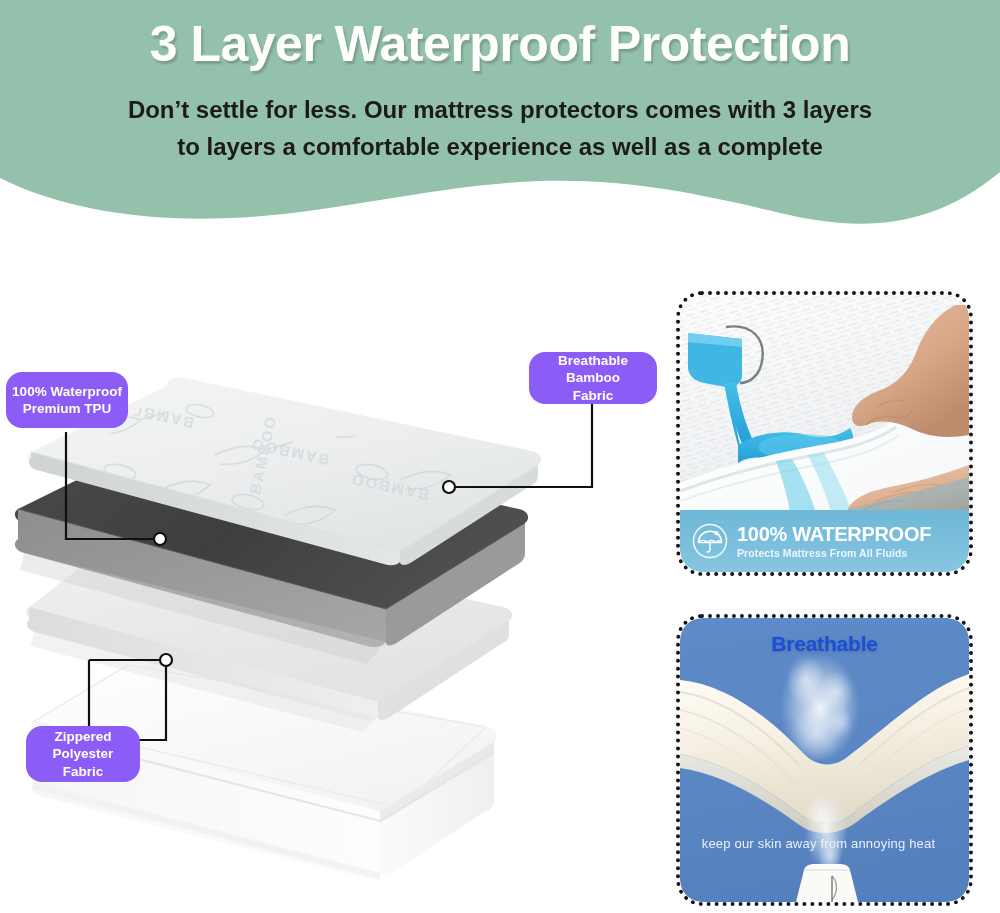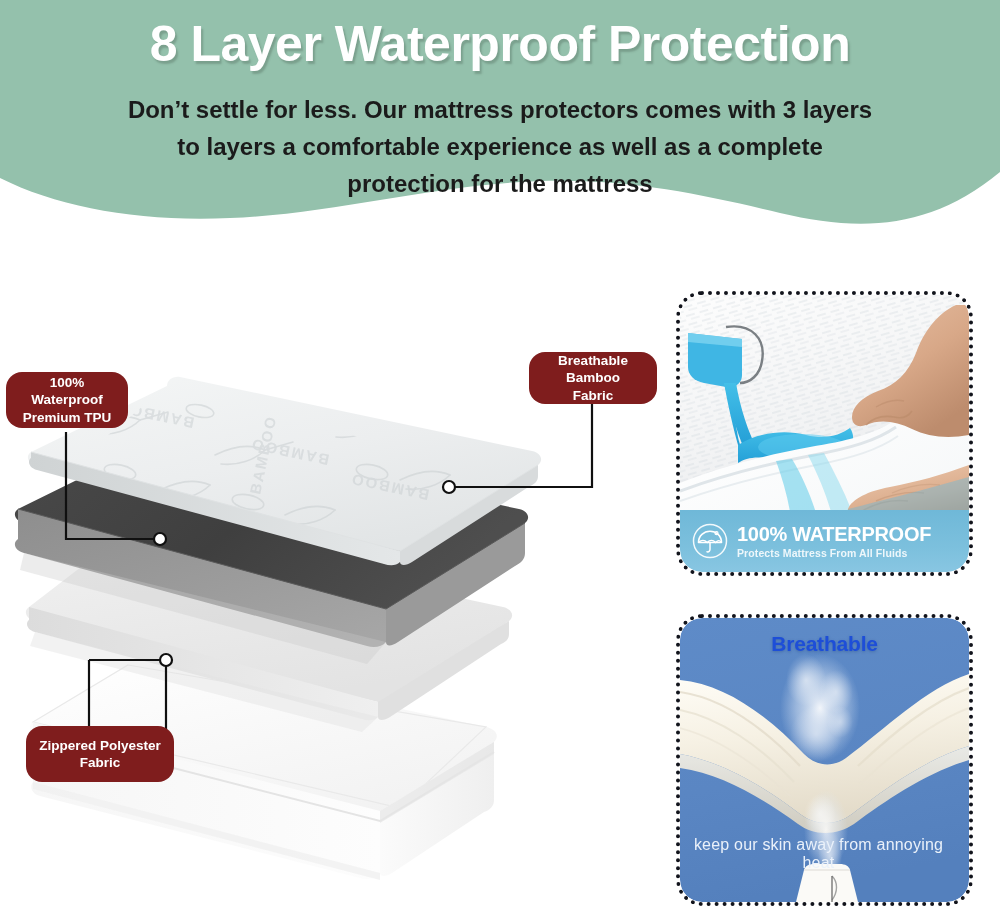--- a/index.html
+++ b/index.html
@@ -37,35 +37,35 @@
 
   
   #diagram {
     position:absolute; left:0px; top:240px; width:670px; height:673px;
   }
   #diagram svg { display:block; }
 
   
   .callout {
     position:absolute;
-    background:#7f1d1d;
+    background:#8b5cf6;
     color:#ffffff;
     border-radius:16px;
     font-size:13.5px;
     font-weight:bold;
     line-height:1.28;
     text-align:center;
     display:flex; align-items:center; justify-content:center;
-    padding:8px 12px;
+    padding:8px 4px;
     z-index:6;
     white-space:pre-line;
   }
   #callout-tpu   { left:6px;   top:372px; width:122px; height:56px; }
   #callout-bamboo{ left:529px; top:352px; width:128px; height:52px; }
-  #callout-zip   { left:26px;  top:726px; width:148px; height:56px; }
+  #callout-zip   { left:26px;  top:726px; width:114px; height:56px; }
 
   
   .panel {
     position:absolute;
     border:4px dotted #12141c;
     border-radius:26px;
     overflow:hidden;
     background:#ffffff;
   }
   #panel-waterproof { left:676px; top:291px; width:297px; height:285px; }
@@ -93,41 +93,40 @@
   .br-title {
     position:absolute; left:0; right:0; top:14px;
     text-align:center; color:#1d4ed8;
     font-size:21px; font-weight:bold;
     letter-spacing:-0.2px; z-index:3;
     text-shadow:0 1px 3px rgba(30,60,110,0.35);
   }
   .br-sub {
     position:absolute; left:0; right:12px; top:218px;
     text-align:center; color:#eaf1fa;
-    font-size:16px; z-index:3;
+    font-size:13px; z-index:3;
     letter-spacing:0.2px;
   }
 </style>
 </head>
 <body>
 
 <div id="header">
   <svg id="header-bg" viewBox="0 0 1000 225" preserveAspectRatio="none">
     <path d="M0,0 L1000,0 L1000,172
              C930,230 860,232 780,213
              C700,194 620,176 520,182
              C420,188 330,214 230,218
              C140,222 60,208 0,178 Z" fill="#94c1ac"></path>
   </svg>
   <div id="header-content">
-    <div id="title">8 Layer Waterproof Protection</div>
+    <div id="title">3 Layer Waterproof Protection</div>
     <div id="subtitle">
       <div>Don’t settle for less. Our mattress protectors comes with 3 layers</div>
       <div>to layers a comfortable experience as well as a complete</div>
-      <div>protection for the mattress</div>
     </div>
   </div>
 </div>
 
 <div id="diagram">
   <svg viewBox="0 0 670 673" width="670" height="673">
     <defs>
       <linearGradient id="gBamboo" x1="0" y1="0" x2="0.6" y2="1">
         <stop offset="0%" stop-color="#f4f6f6"></stop>
         <stop offset="55%" stop-color="#eceeef"></stop>

